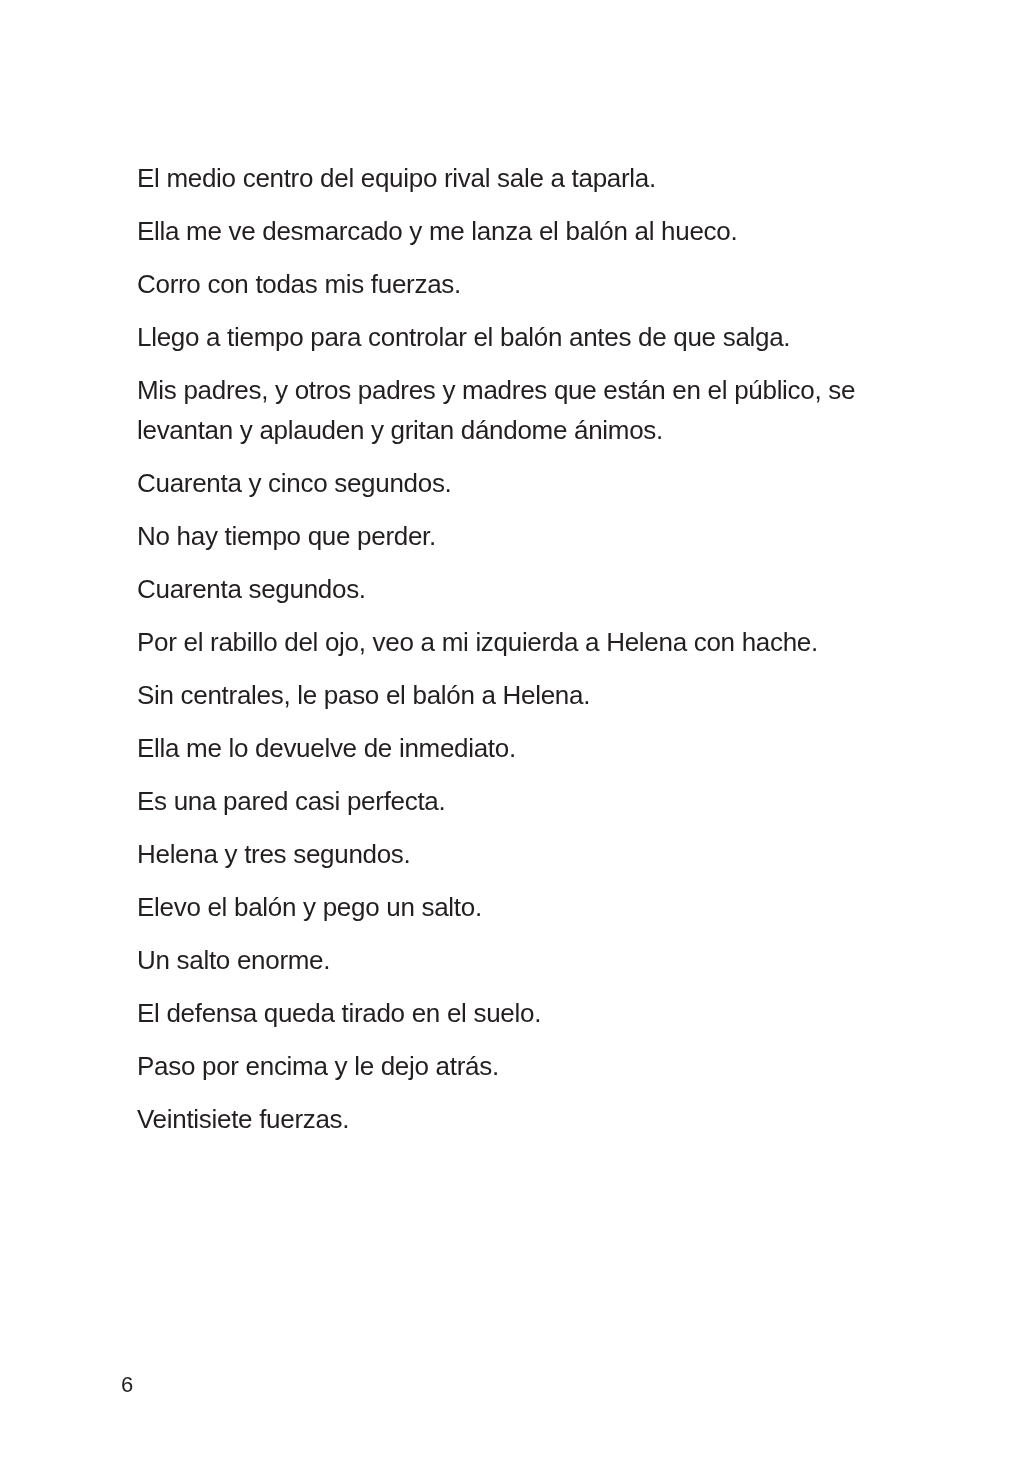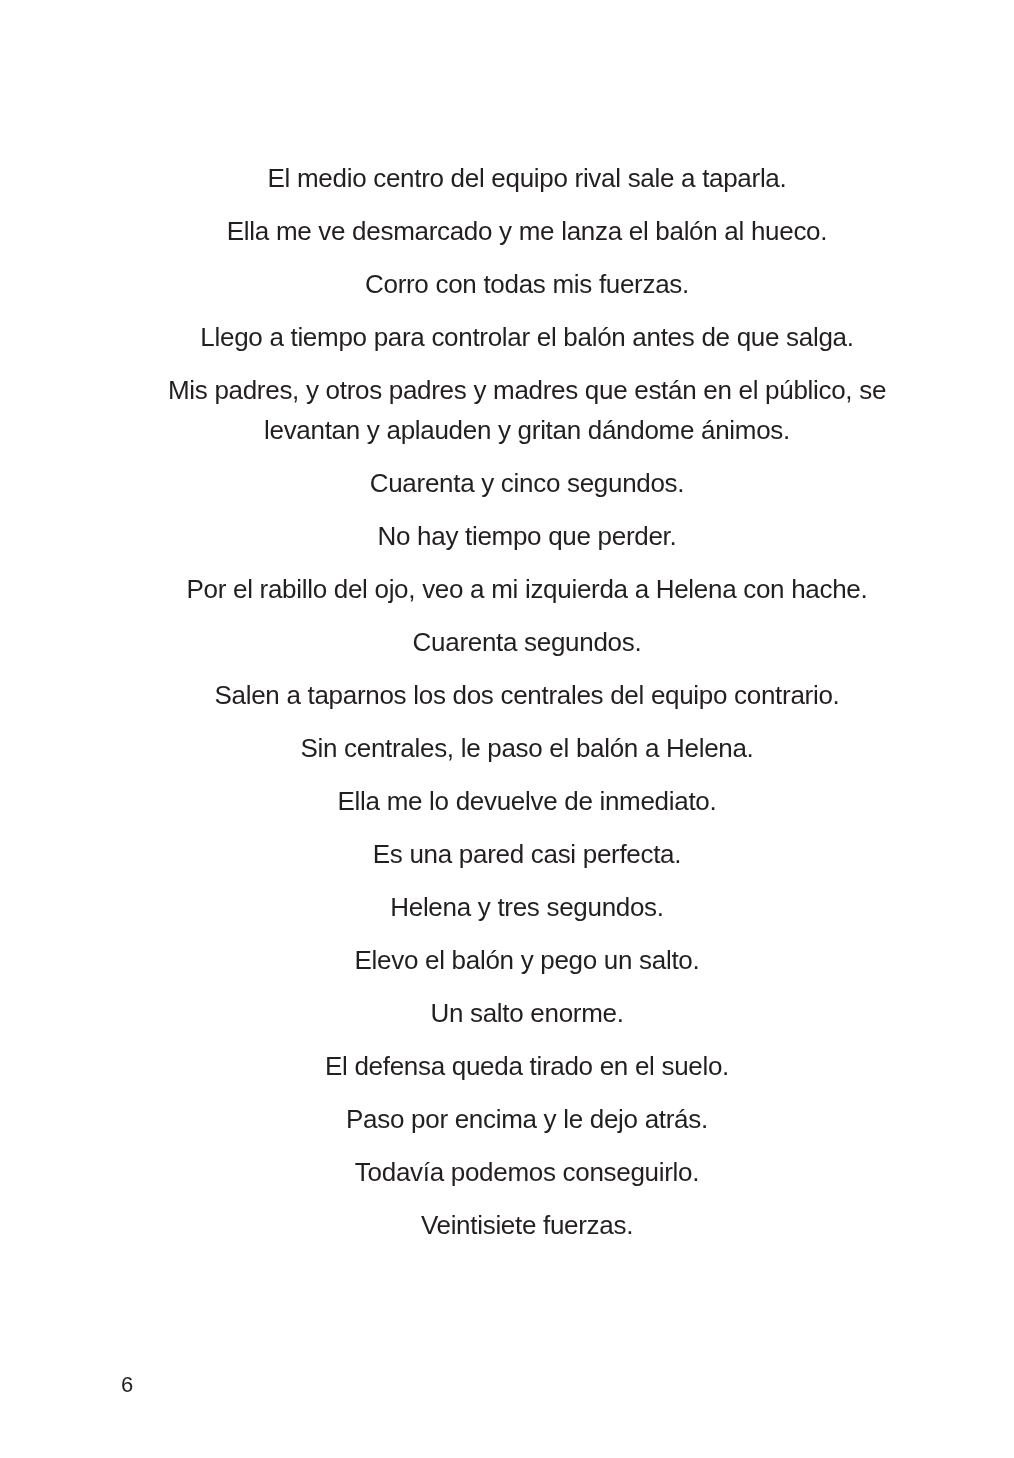--- a/index.html
+++ b/index.html
@@ -8,21 +8,20 @@
     background: #ffffff;
   }
   .page {
     position: relative;
     width: 1014px;
     height: 1458px;
     background: #ffffff;
     overflow: hidden;
     font-family: "Liberation Sans", sans-serif;
     color: #231f20;
-    text-align: center;
   }
   .text-block {
     position: absolute;
     left: 137px;
     top: 158px;
     width: 780px;
   }
   .text-block p {
     margin: 0 0 13px 0;
     font-size: 26px;
@@ -44,28 +43,26 @@
 
 <div class="page">
   <div class="text-block">
     <p>El medio centro del equipo rival sale a taparla.</p>
     <p>Ella me ve desmarcado y me lanza el balón al hueco.</p>
     <p>Corro con todas mis fuerzas.</p>
     <p>Llego a tiempo para controlar el balón antes de que salga.</p>
     <p>Mis padres, y otros padres y madres que están en el público, se levantan y aplauden y gritan dándome ánimos.</p>
     <p>Cuarenta y cinco segundos.</p>
     <p>No hay tiempo que perder.</p>
+    <p>Cuarenta segundos.</p>
     <p>Por el rabillo del ojo, veo a mi izquierda a Helena con hache.</p>
-    <p>Cuarenta segundos.</p>
-    <p>Salen a taparnos los dos centrales del equipo contrario.</p>
     <p>Sin centrales, le paso el balón a Helena.</p>
     <p>Ella me lo devuelve de inmediato.</p>
     <p>Es una pared casi perfecta.</p>
     <p>Helena y tres segundos.</p>
     <p>Elevo el balón y pego un salto.</p>
     <p>Un salto enorme.</p>
     <p>El defensa queda tirado en el suelo.</p>
     <p>Paso por encima y le dejo atrás.</p>
-    <p>Todavía podemos conseguirlo.</p>
     <p>Veintisiete fuerzas.</p>
   </div>
   <div class="page-number">6</div>
 </div>
 
 </body></html>

